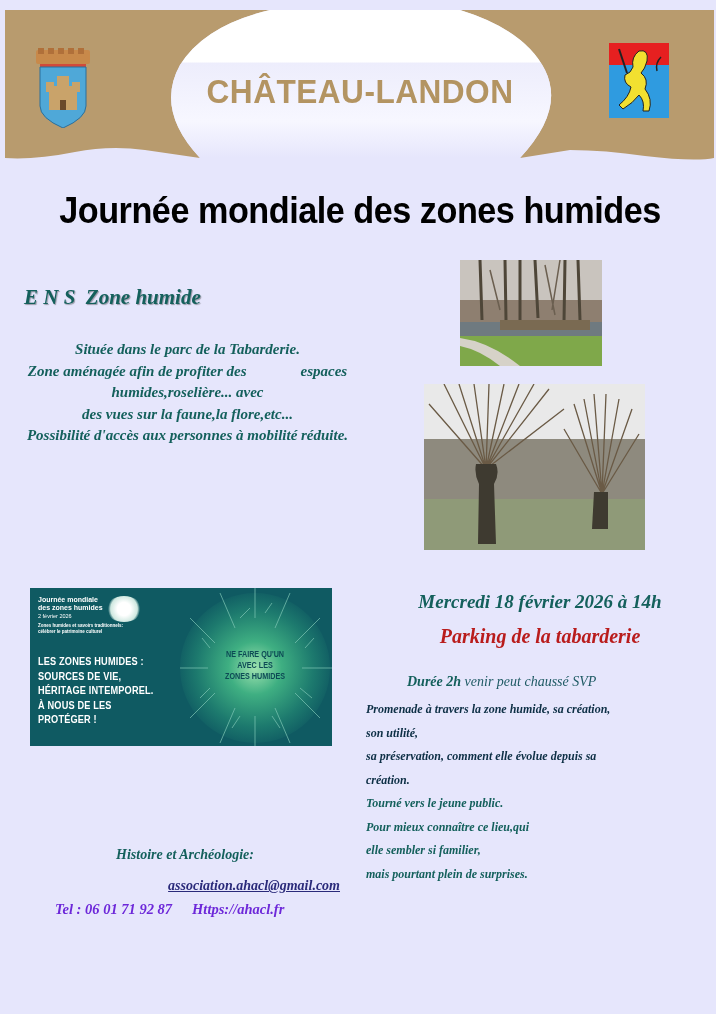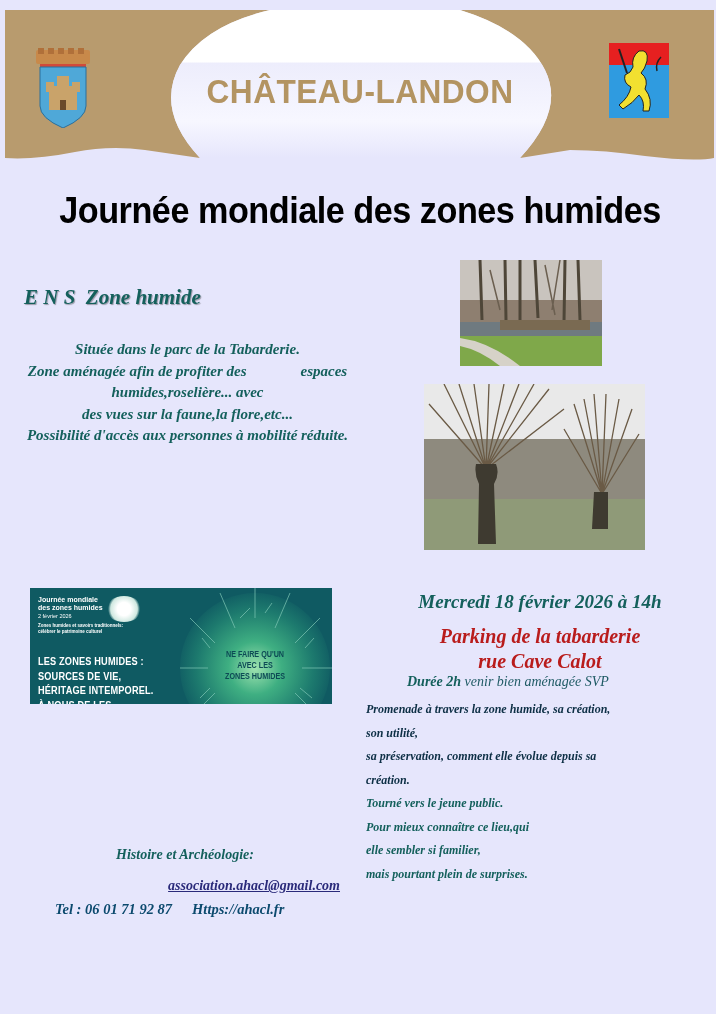--- a/index.html
+++ b/index.html
@@ -44,21 +44,21 @@
     font-family: "Liberation Serif", serif; font-style: italic; font-weight: bold;
   }
   .ens-body div { white-space: nowrap; }
   .gap { display: inline-block; width: 54px; }
 
   .photo { position: absolute; overflow: hidden; }
   .photo-1 { left: 460px; top: 260px; width: 142px; height: 106px; }
   .photo-2 { left: 424px; top: 384px; width: 221px; height: 166px; }
 
   .poster {
-    position: absolute; left: 30px; top: 588px; width: 302px; height: 116px;
+    position: absolute; left: 30px; top: 588px; width: 302px; height: 158px;
     background: #0F5A62; overflow: hidden;
   }
   .poster-glow {
     position: absolute; left: 150px; top: 5px; width: 150px; height: 150px; border-radius: 50%;
     background: radial-gradient(circle at 50% 50%, #9FE3B0 0%, #3FAF82 25%, #1D7A6E 55%, rgba(15,90,98,0) 75%);
   }
   .poster-small {
     position: absolute; left: 8px; color: #ffffff; font-family: "Liberation Sans", sans-serif;
   }
   .p-title1 { top: 8px; font-size: 7px; line-height: 8px; font-weight: bold; }
@@ -111,21 +111,21 @@
     font-size: 14px; font-weight: bold; font-style: italic; color: #14605C;
     font-family: "Liberation Serif", serif;
   }
   .footer-email {
     position: absolute; left: 30px; top: 878px; width: 310px; text-align: right;
     font-size: 14px; font-weight: bold; font-style: italic; color: #2A2A7A;
     text-decoration: underline; font-family: "Liberation Serif", serif;
   }
   .footer-contact {
     position: absolute; left: 55px; top: 901px; white-space: nowrap;
-    font-size: 14.5px; font-weight: bold; font-style: italic; color: #0c4a6e;
+    font-size: 14.5px; font-weight: bold; font-style: italic; color: #6d28d9;
     font-family: "Liberation Serif", serif;
   }
   .footer-contact .sep { display: inline-block; width: 20px; }
 </style>
 </head>
 <body>
 
 <div class="page">
 
   <div class="header-band">
@@ -239,25 +239,24 @@
       <g stroke="#7FC7B5" stroke-width="1" fill="none" opacity="0.7">
         <path d="M75 0 L75 30 M40 5 L55 40 M110 5 L95 40 M10 30 L35 55 M140 30 L115 55 M0 80 L28 80 M152 80 L122 80 M10 130 L35 105 M140 130 L115 105 M40 155 L55 120 M110 155 L95 120 M75 158 L75 128"></path>
         <path d="M60 30 L70 20 M85 25 L92 15 M30 60 L22 50 M125 60 L134 50 M30 100 L20 110 M120 100 L132 110 M60 128 L52 140 M92 128 L100 140"></path>
       </g>
     </svg>
   </div>
 
   <div class="event-date">Mercredi 18 février 2026 à 14h</div>
   <div class="event-place">
     <div>Parking de la tabarderie</div>
-    <div>rue Cave Calot</div>
   </div>
   <div class="event-duration">
     <b>Durée 2h</b>
-    <span class="light">venir bien aménagée SVP</span>
+    <span class="light">venir peut chaussé SVP</span>
   </div>
   <div class="event-desc">
     <div class="desc-dark">Promenade à travers la zone humide, sa création,</div>
     <div class="desc-dark">son utilité,</div>
     <div class="desc-dark">sa préservation, comment elle évolue depuis sa</div>
     <div class="desc-dark">création.</div>
     <div class="desc-teal">Tourné vers le jeune public.</div>
     <div class="desc-teal">Pour mieux connaître ce lieu,qui</div>
     <div class="desc-teal">elle sembler si familier,</div>
     <div class="desc-teal">mais pourtant plein de surprises.</div>

